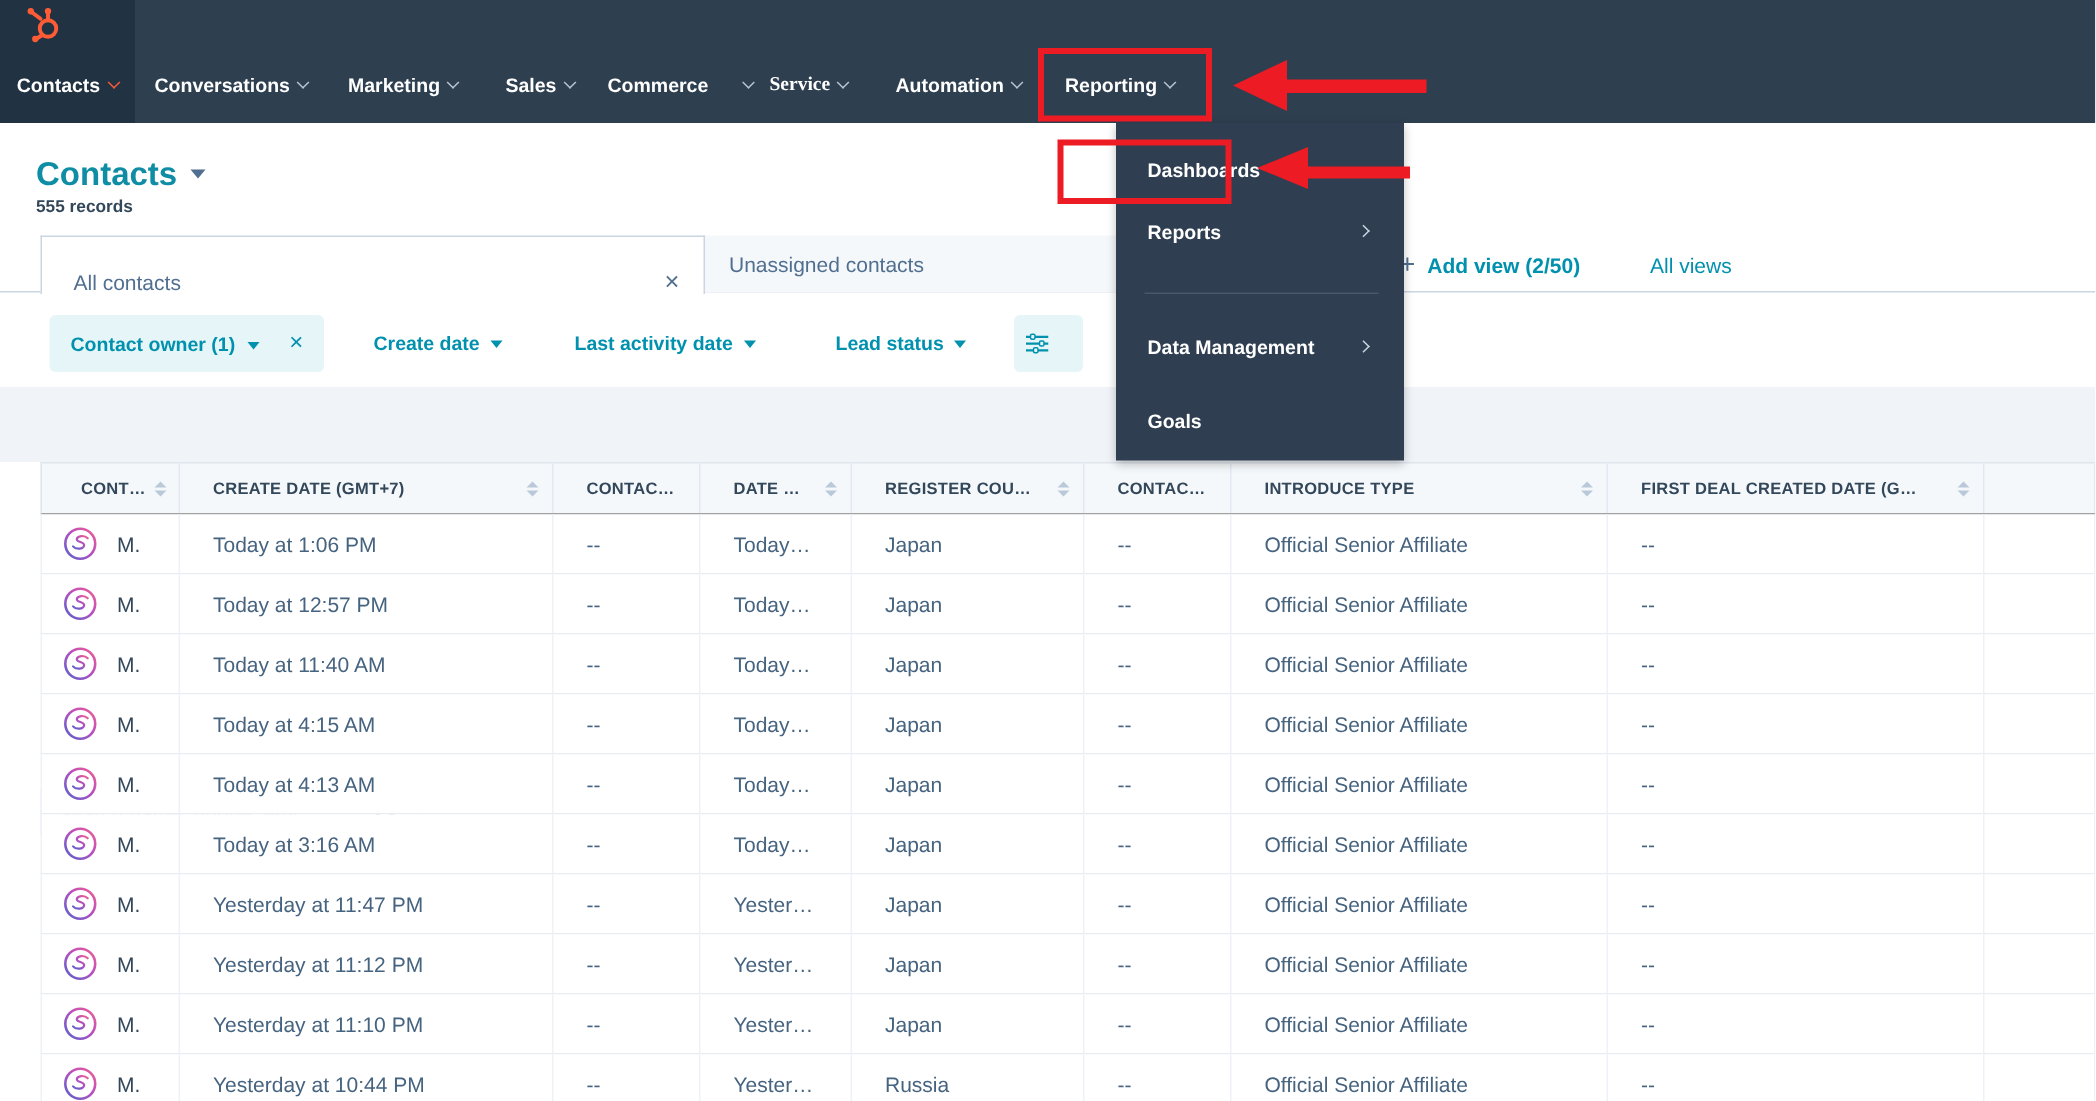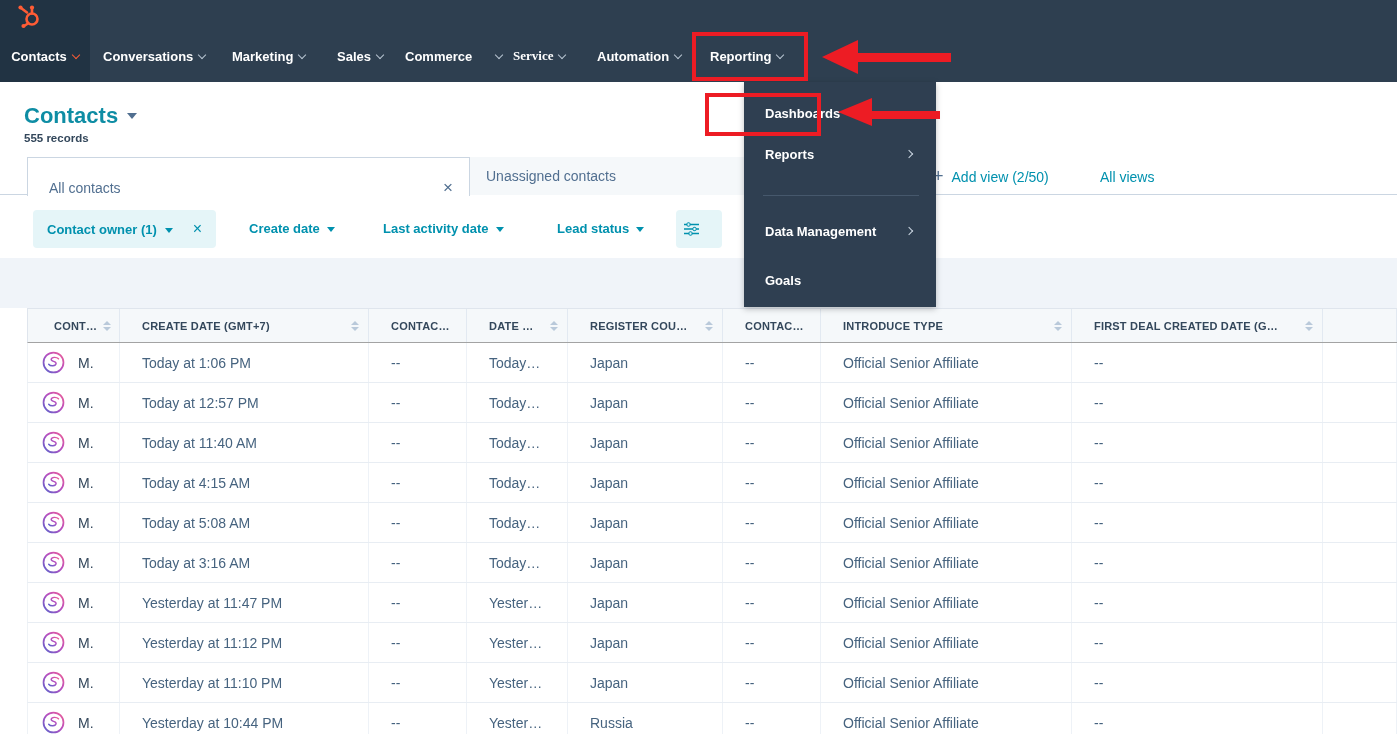--- a/index.html
+++ b/index.html
@@ -62,21 +62,21 @@
     padding:0 16px 0 21px; font-size:14px; color:#516f90; z-index:2; cursor:pointer;
   }
   .tab-close { margin-left:auto; font-size:17px; color:#516f90; cursor:pointer; line-height:1; }
   .tab-inactive {
     position:absolute; left:470px; top:157px; width:450px; height:38px; background:#f5f8fa;
     border-right:1px solid #cbd6e2; display:flex; align-items:center; padding-left:16px;
     font-size:14px; color:#516f90; cursor:pointer;
   }
   .add-view { position:absolute; left:933px; top:166px; display:flex; align-items:center; gap:8px; cursor:pointer; }
   .plus-glyph { font-size:18px; color:#516f90; font-weight:normal; }
-  .add-view-label { font-size:14px; font-weight:normal; color:#0091ae; }
+  .add-view-label { font-size:14px; font-weight:bold; color:#0091ae; }
   .all-views { position:absolute; left:1100px; top:169px; font-size:14px; font-weight:normal; color:#0091ae; cursor:pointer; }
 
   
   .filter-pill {
     position:absolute; left:33px; top:210px; height:38px; background:#e5f5f8; border-radius:4px;
     display:flex; align-items:center; gap:8px; padding:16px 14px; cursor:pointer;
   }
   .filter-pill .label { font-size:13px; font-weight:bold; color:#0091ae; }
   .caret-teal { width:0; height:0; border-left:4px solid transparent; border-right:4px solid transparent;
     border-top:5px solid #0091ae; margin-top:2px; }
@@ -389,21 +389,21 @@
           <div class="td"></div>
         </div>
         <div class="grid-row trow">
           <div class="td td-name">
             <svg class="avatar" viewBox="0 0 24 24">
               <circle cx="12" cy="12" r="10.4" fill="none" stroke="url(#avGrad)" stroke-width="1.8"></circle>
               <path d="M17.2 8.2 C15 5.8 10 6.3 9.6 8.7 C9.2 11.2 15.2 10.5 14.7 13.2 C14.2 15.8 9 16.3 7 13.8" fill="none" stroke="url(#avGrad)" stroke-width="1.5" stroke-linecap="round"></path>
             </svg>
             <span>M.</span>
           </div>
-          <div class="td">Today at 5:08 AM</div>
+          <div class="td">Today at 4:13 AM</div>
           <div class="td">--</div>
           <div class="td">Today…</div>
           <div class="td">Japan</div>
           <div class="td">--</div>
           <div class="td">Official Senior Affiliate</div>
           <div class="td">--</div>
           <div class="td"></div>
         </div>
         <div class="grid-row trow">
           <div class="td td-name">

